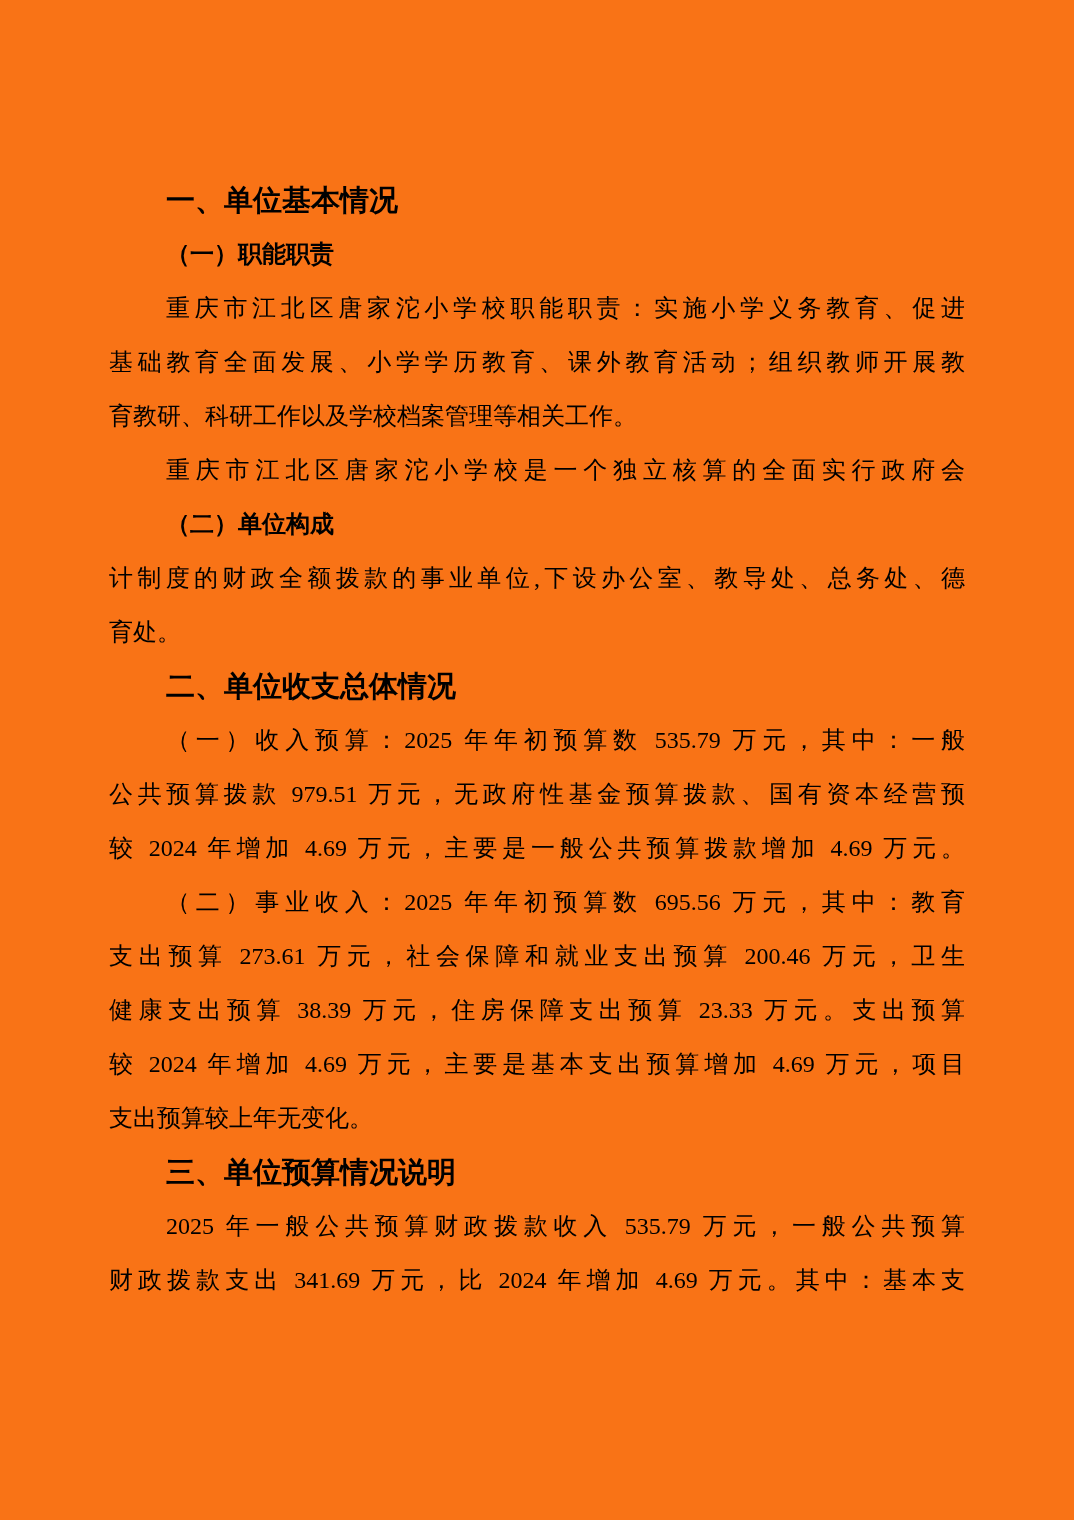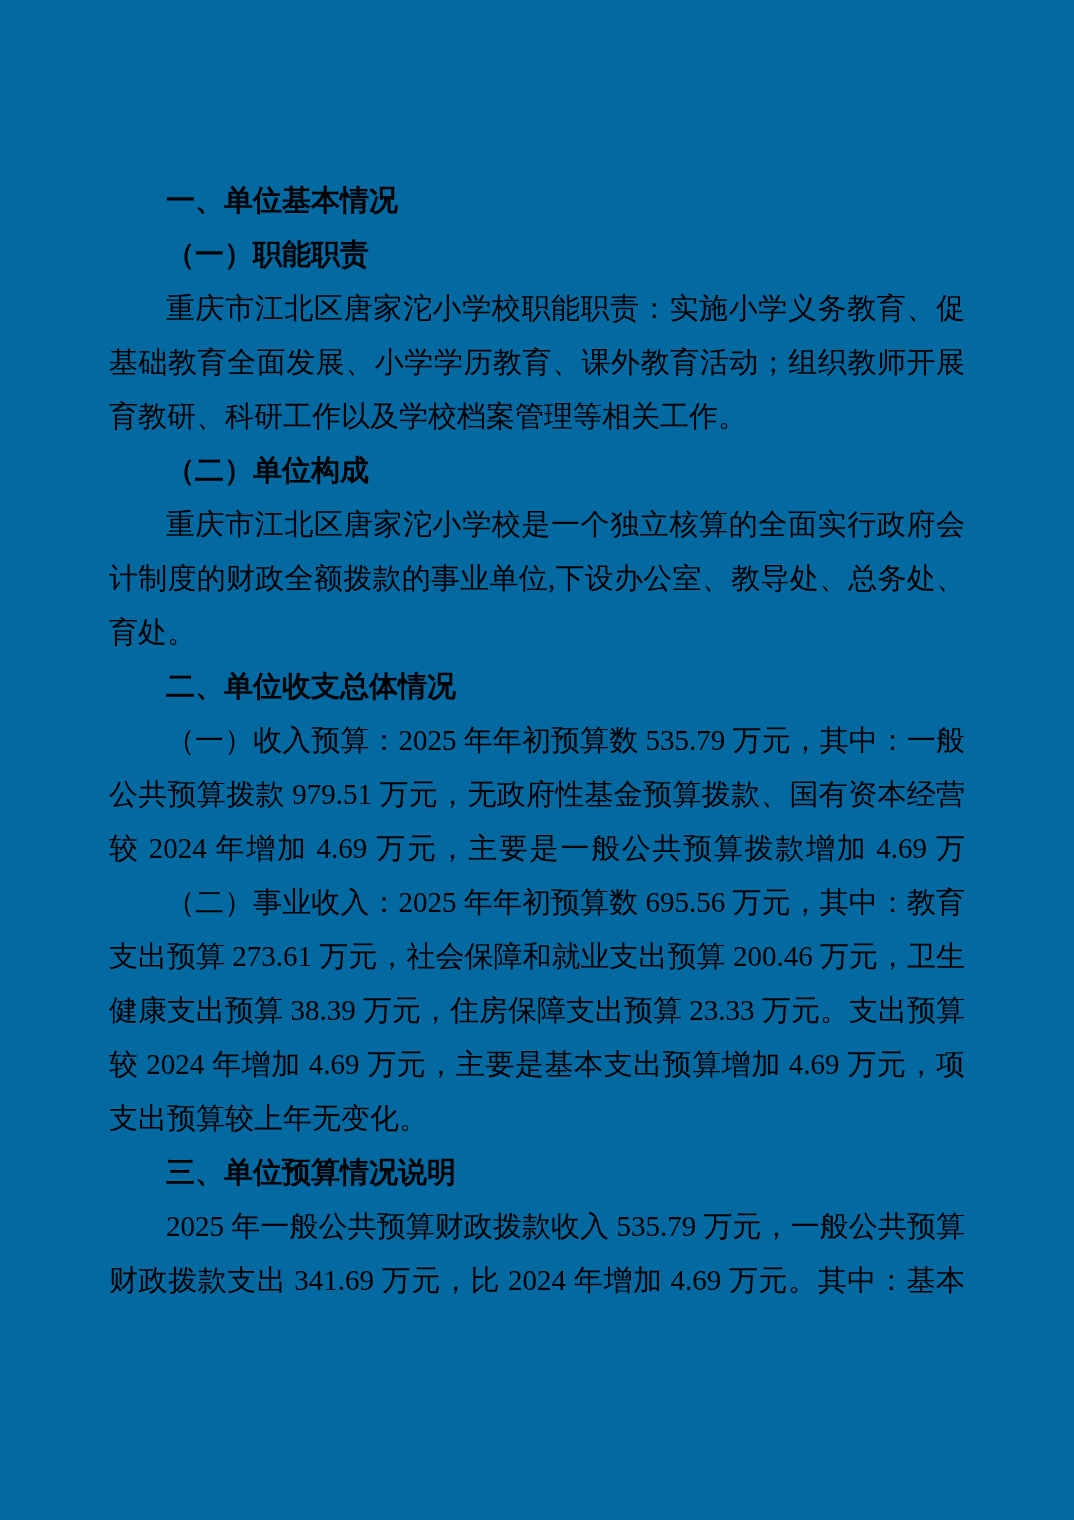--- a/index.html
+++ b/index.html
@@ -4,30 +4,30 @@
 <style>
   * { margin: 0; padding: 0; box-sizing: border-box; }
   html, body { background: #ffffff; }
   body {
     width: 1074px; height: 1520px;
     font-family: "Liberation Serif", "DejaVu Serif", serif;
   }
   .page {
     position: relative;
     width: 1074px; height: 1520px;
-    background: #0369a1;
+    background: #f97316;
     overflow: hidden;
   }
   .content {
     position: absolute;
     left: 109px; top: 173px;
     width: 856px;
   }
   .ln {
-    font-size: 29px;
+    font-size: 24px;
     line-height: 54px;
     height: 54px;
     color: #000000;
     text-align: justify;
     text-align-last: left;
     overflow: hidden;
     white-space: normal;
   }
   .fill { text-align-last: justify; }
   .ind { padding-left: 57px; }
@@ -43,22 +43,22 @@
 <body>
 
 <div class="page">
   <div class="content">
 
     <div class="ln h1 ind">一、单位基本情况</div>
     <div class="ln h2 ind">（一）职能职责</div>
     <div class="ln ind fill">重庆市江北区唐家沱小学校职能职责：实施小学义务教育、促进</div>
     <div class="ln fill">基础教育全面发展、小学学历教育、课外教育活动；组织教师开展教</div>
     <div class="ln">育教研、科研工作以及学校档案管理等相关工作。</div>
+    <div class="ln ind fill">重庆市江北区唐家沱小学校是一个独立核算的全面实行政府会</div>
     <div class="ln h2 ind">（二）单位构成</div>
-    <div class="ln ind fill">重庆市江北区唐家沱小学校是一个独立核算的全面实行政府会</div>
     <div class="ln fill">计制度的财政全额拨款的事业单位,下设办公室、教导处、总务处、德</div>
     <div class="ln">育处。</div>
     <div class="ln h1 ind">二、单位收支总体情况</div>
 
     <div class="ln ind fill">
       <span class="label">（一）收入预算：</span><span>2025 年年初预算数 535.79 万元，其中：一般</span>
     </div>
     <div class="ln fill">公共预算拨款 979.51 万元，无政府性基金预算拨款、国有资本经营预</div>
     <div class="ln fill">较 2024 年增加 4.69 万元，主要是一般公共预算拨款增加 4.69 万元。</div>
 

